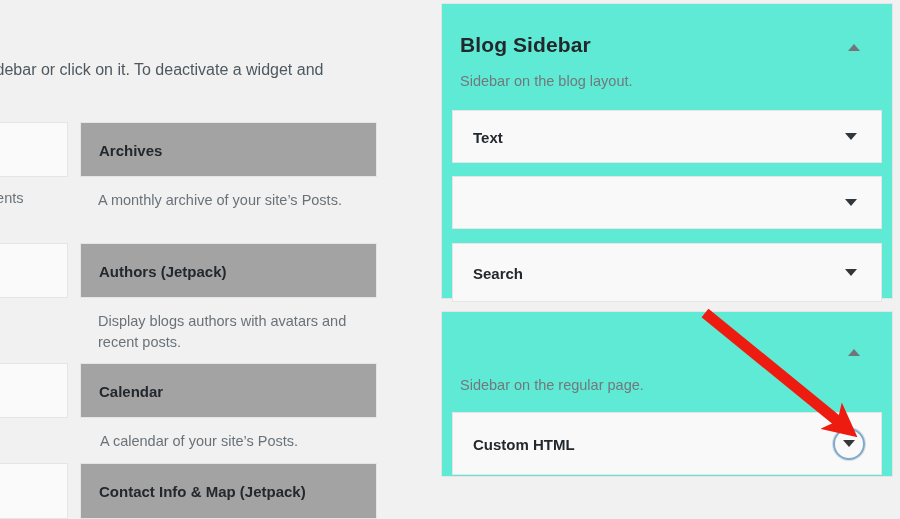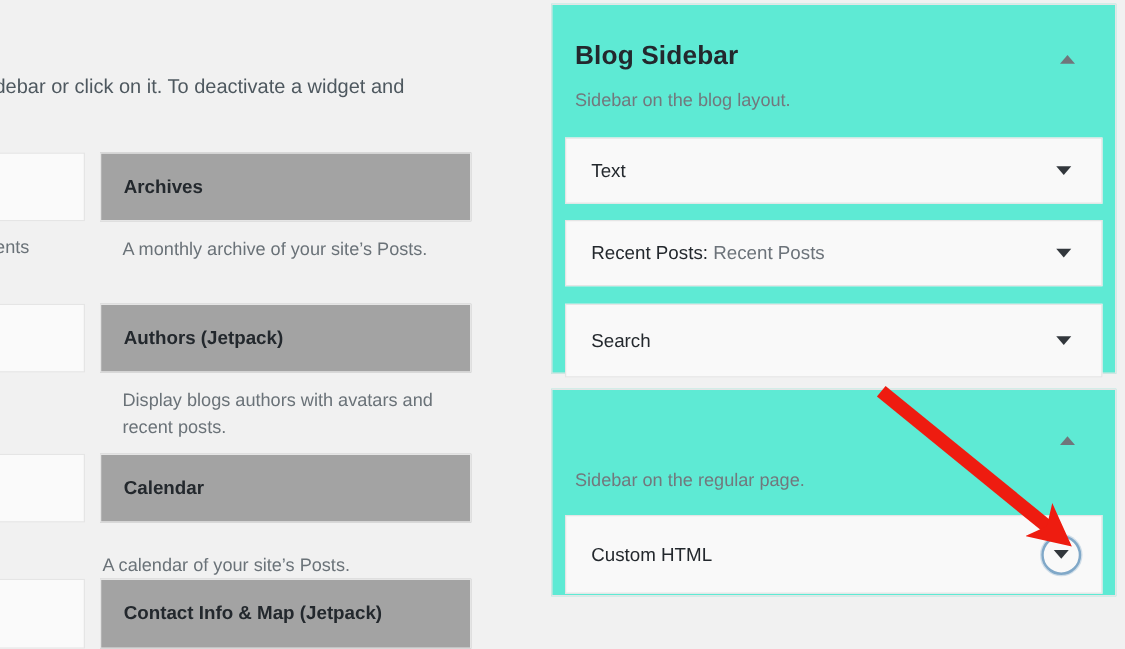--- a/index.html
+++ b/index.html
@@ -84,21 +84,21 @@
     position: absolute;
     background: #f9f9f9;
     border: 1px solid #e5e5e5;
     box-sizing: border-box;
   }
   .widget-row .rlabel {
     position: absolute; left: 20px; top: 50%;
     transform: translateY(-50%);
     font-size: 15px; color: #23282d; white-space: nowrap;
   }
-  .rlabel b { font-weight: normal; }
+  .rlabel b { font-weight: bold; }
   .rlabel .inst { font-weight: normal; color: #6c737a; }
   .row-toggle {
     position: absolute; right: 16px; top: 50%;
     transform: translateY(-50%);
     width: 28px; height: 28px;
     display: flex; align-items: center; justify-content: center;
   }
   .row-toggle.focused {
     border-radius: 50%;
     border: 2px solid #80a8c8;
@@ -133,21 +133,21 @@
     <div class="widget-desc" style="left:98px; top:190px; width:280px;">A monthly archive of your site’s Posts.</div>
 
     <div class="widget-card" style="left:80px; top:243px; width:297px; height:55px;">
       <span class="wtitle">Authors (Jetpack)</span>
     </div>
     <div class="widget-desc" style="left:98px; top:311px; width:262px;">Display blogs authors with avatars and recent posts.</div>
 
     <div class="widget-card" style="left:80px; top:363px; width:297px; height:55px;">
       <span class="wtitle">Calendar</span>
     </div>
-    <div class="widget-desc" style="left:82px; top:431px; width:280px;margin-top:12px;">A calendar of your site’s Posts.</div>
+    <div class="widget-desc" style="left:100px; top:431px; width:280px;">A calendar of your site’s Posts.</div>
 
     <div class="widget-card" style="left:80px; top:463px; width:297px; height:56px;">
       <span class="wtitle" style="top:27px;">Contact Info &amp; Map (Jetpack)</span>
     </div>
   </div>
 
   <div class="panel" style="left:441px; top:3px; width:452px; height:296px;">
 
     <div class="panel-title" style="top:29px;">Blog Sidebar</div>
 
@@ -160,23 +160,20 @@
     <div class="widget-row" style="left:10px; top:106px; width:430px; height:53px;">
       <span class="rlabel">
         <b>Text</b>
       </span>
       <span class="row-toggle">
         <span class="tri-down"></span>
       </span>
     </div>
 
     <div class="widget-row" style="left:10px; top:172px; width:430px; height:53px;">
-      <span class="rlabel">
-        <b>Recent Posts:</b><span>&nbsp;</span><span class="inst">Recent Posts</span>
-      </span>
       <span class="row-toggle">
         <span class="tri-down"></span>
       </span>
     </div>
 
     <div class="widget-row" style="left:10px; top:239px; width:430px; height:59px;">
       <span class="rlabel">
         <b>Search</b>
       </span>
       <span class="row-toggle">

